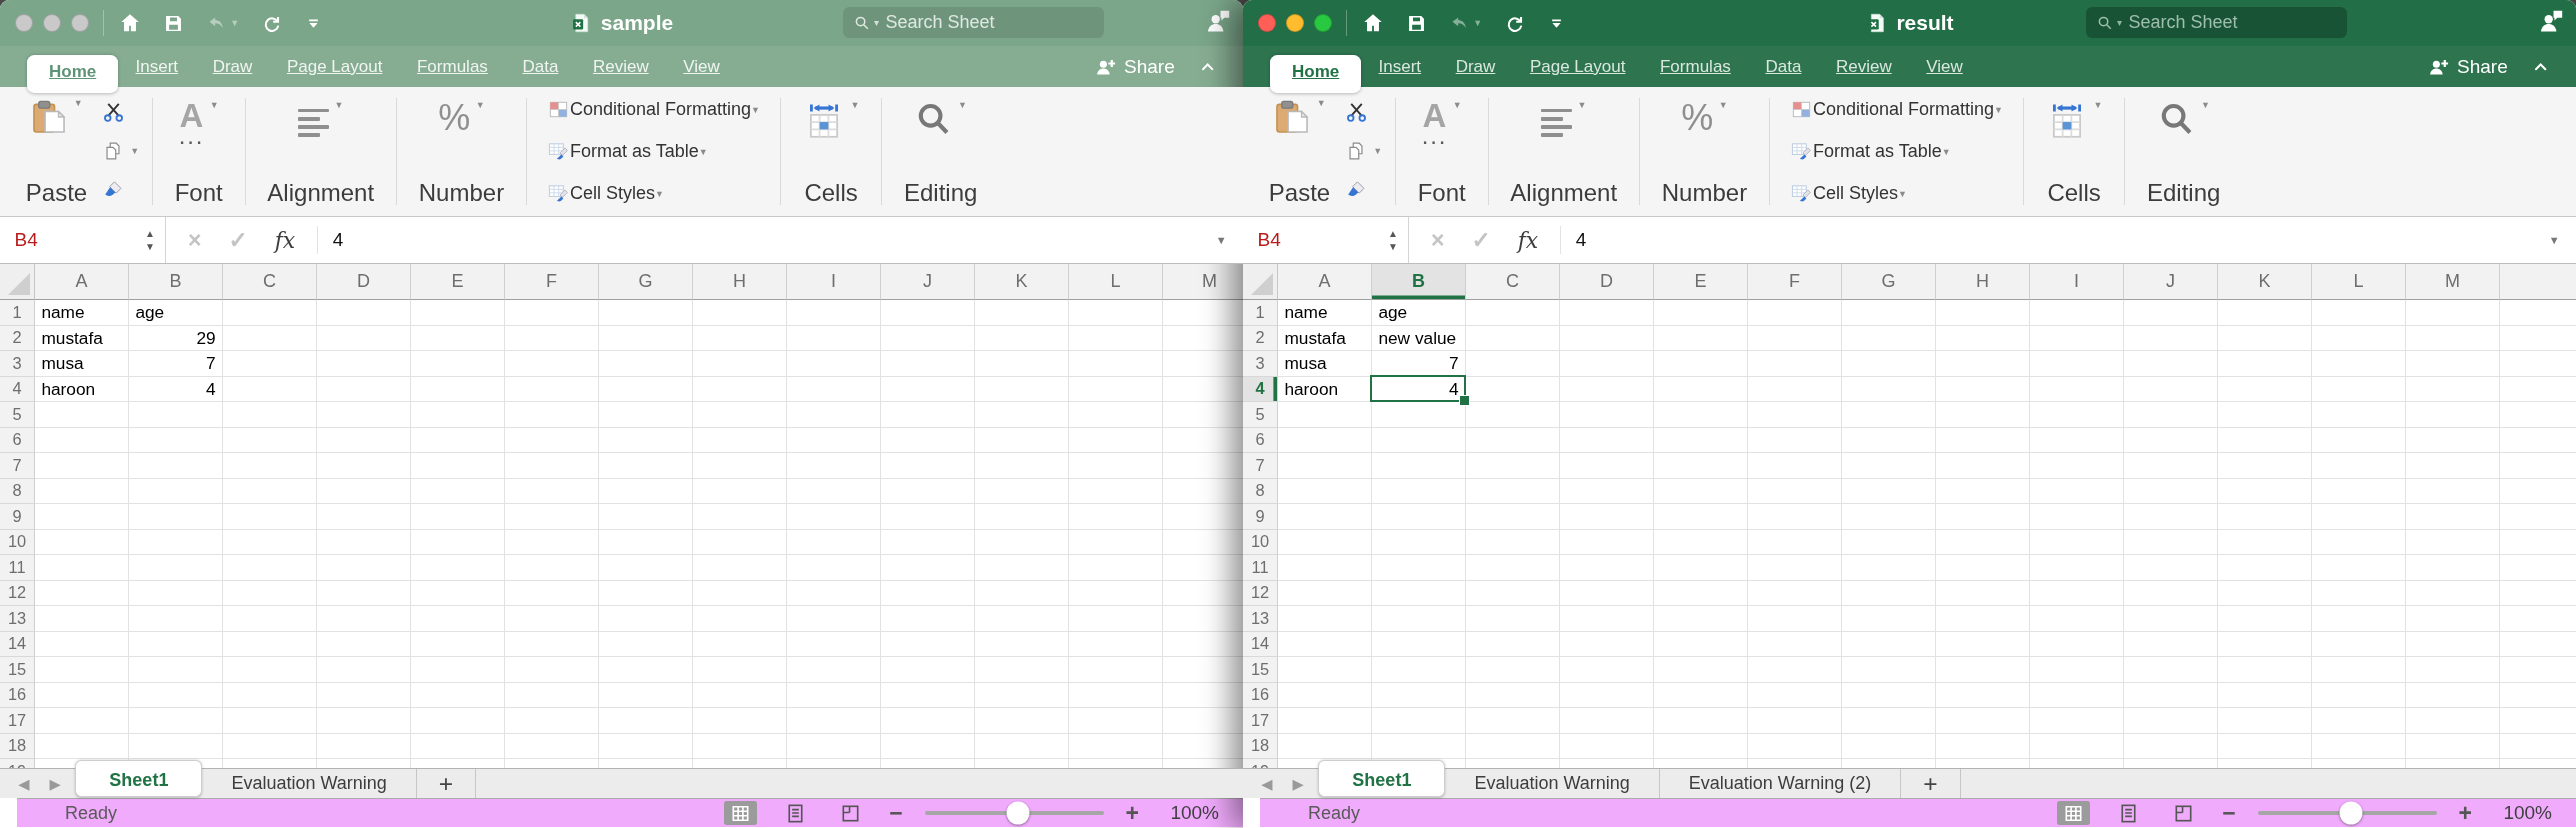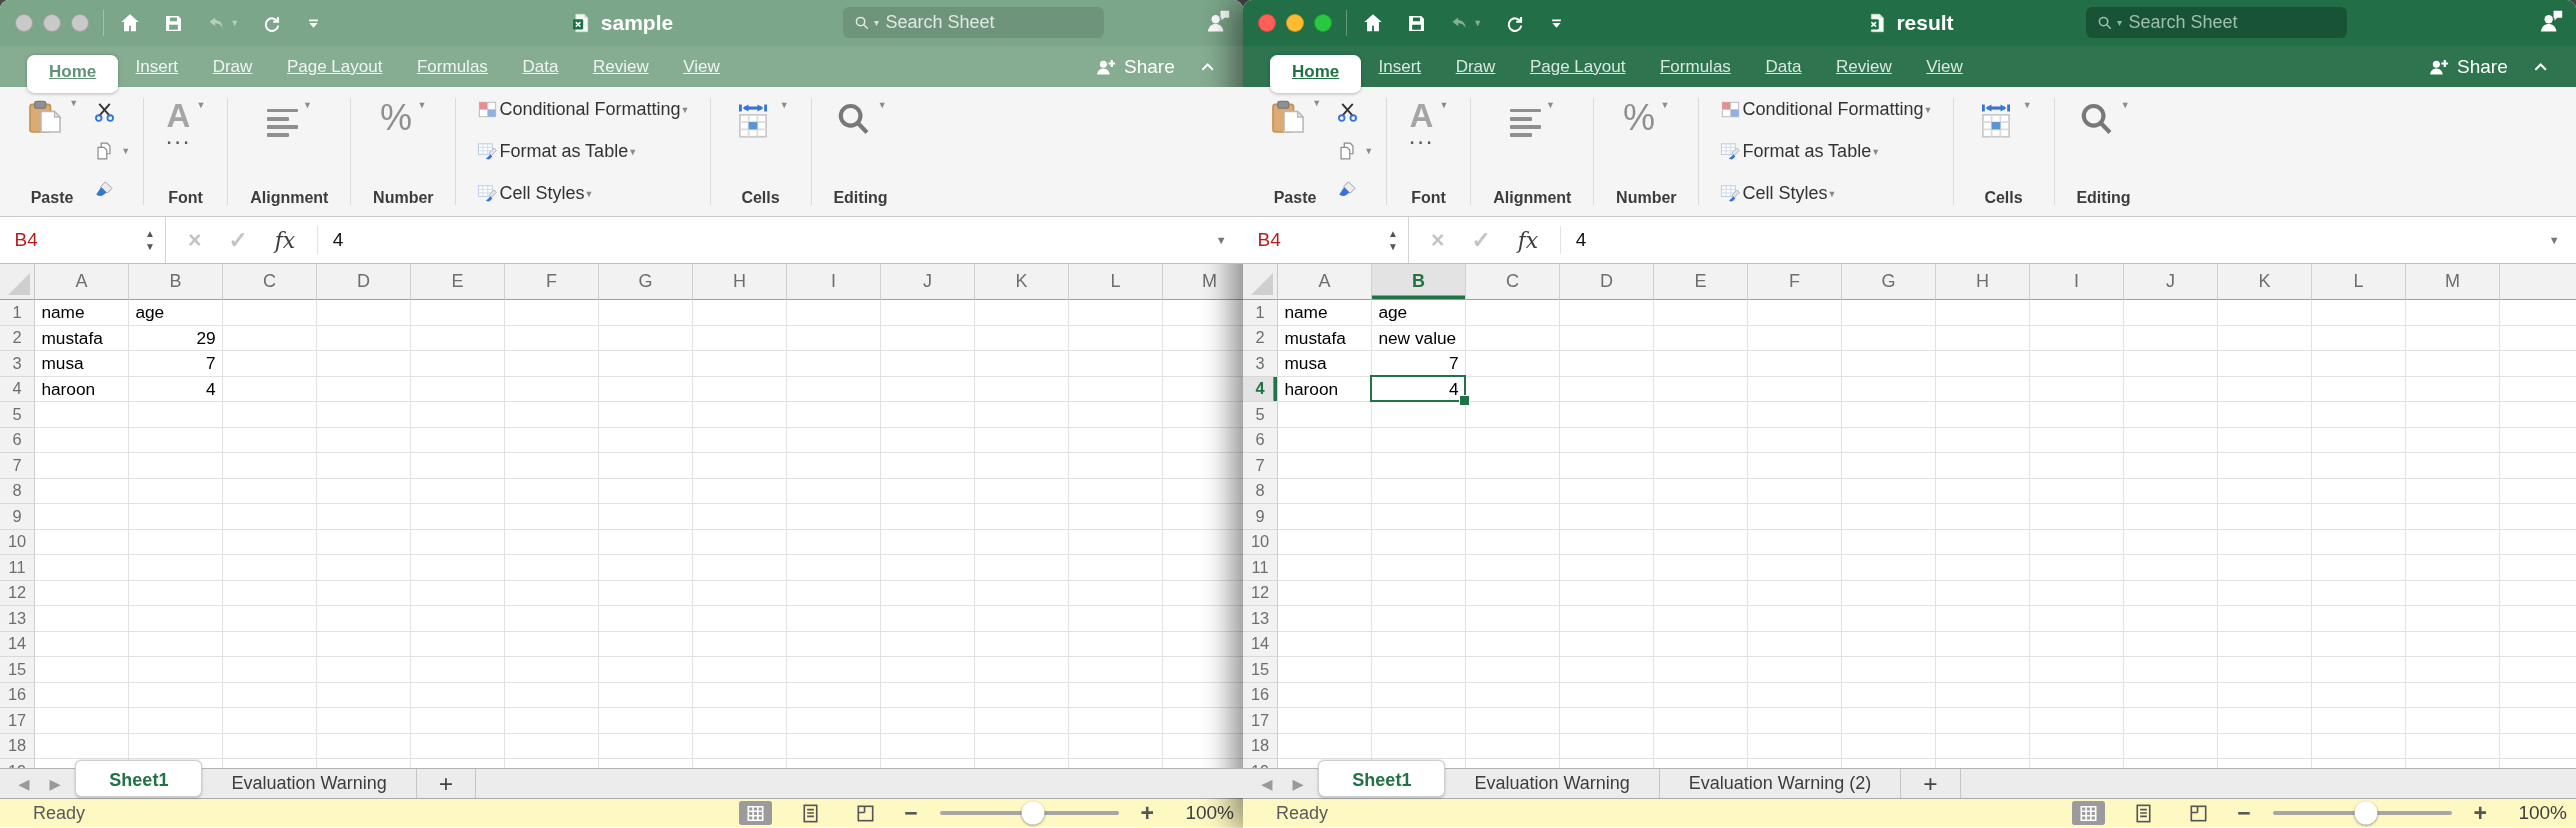--- a/index.html
+++ b/index.html
@@ -53,21 +53,21 @@
   .strip-right { margin-left:auto; display:flex; align-items:center; gap:24px;
                  color:#fff; font-size:19px; padding-bottom:9px; }
   .share-btn { display:flex; align-items:center; gap:7.3px; font-weight:500; }
 
   
   .ribbon { height:130px; background:#f5f5f5; border-bottom:0.9px solid #c9c9c9;
             display:flex; align-items:stretch; padding-left:24px; position:relative; z-index:2; }
   .rsep { width:0.9px; background:#dadada; margin:11px 7.3px; }
   .rgroup { display:flex; flex-direction:column; align-items:center;
             justify-content:space-between; padding:12.8px 14.6px 9px; }
-  .glabel { font-size:16px; color:#3c3c3c; white-space:nowrap;font-weight:bold; }
+  .glabel { font-size:24px; color:#3c3c3c; white-space:nowrap; }
   .bigbtn { display:flex; align-items:flex-start; gap:5.5px; }
   .caret { font-size:9px; color:#8b8b8b; }
   .paste-wrap { display:flex; padding:11px 5.5px 9px 1.8px; gap:14.6px; }
   .paste-col { display:flex; flex-direction:column; align-items:center; justify-content:space-between; }
   .tools-col { display:flex; flex-direction:column; justify-content:space-between; padding:1.8px 0 5.5px; }
   .tool-row { display:flex; align-items:center; gap:6.4px; }
   .font-A { font-size:33px; font-weight:bold; color:#a5a5a5; line-height:31px; }
   .font-dots { color:#5a5a5a; font-size:24px; letter-spacing:1.8px; line-height:9px; }
   .alignbars { display:flex; flex-direction:column; gap:4.6px; margin-top:9px; }
   .alignbars i { display:block; height:3.6px; background:#8f8f8f; border-radius:0.9px; }
@@ -123,22 +123,22 @@
   .tablist { display:flex; align-items:center; height:100%; }
   .stab { font-size:18px; color:#3d3d3d; padding:0 29px; height:100%;
           display:flex; align-items:center; border-right:0.9px solid #c6c6c6; white-space:nowrap; }
   .stab.active { background:#fff; color:var(--excel-green,#217346); font-weight:bold;
                  border:0.9px solid #cdcdcd; border-radius:6.4px; height:37px; margin-top:-11px;
                  padding:5.5px 33px 0; box-shadow:0 0.9px 2.7px rgba(0,0,0,.22); position:relative; z-index:6; }
   .addsheet { font-size:24.6px; color:#444; padding:0 22px; }
   .tabbar-div { width:0.9px; height:100%; background:#c6c6c6; }
 
   
-  .statusbar { height:29px; background:#fef9c3; border-top:0.9px solid #ababab;
-               display:flex; align-items:center; padding:0 9px; font-size:18px; color:#5a5a5a; }
+  .statusbar { height:29px; background:#f0abfc; border-top:0.9px solid #ababab;
+               display:flex; align-items:center; padding:0 24px; font-size:18px; color:#5a5a5a;margin-left:17px; }
   .ready { padding-left:24px; }
   .statusright { margin-left:auto; display:flex; align-items:center; gap:22px; }
   .vbtn { width:33px; height:24px; display:flex; align-items:center; justify-content:center; color:#555; }
   .vbtn.active { background:#9b9b9b; border-radius:2.7px; color:#fff; }
   .zminus,.zplus { font-size:23px; color:#555; font-weight:bold; line-height:18px; }
   .ztrack { width:179px; height:4.6px; background:#a6a6a6; border-radius:2.7px; position:relative; }
   .zthumb { position:absolute; left:52%; top:50%; transform:translate(-50%,-50%);
             width:23px; height:23px; background:#fff; border-radius:50%;
             box-shadow:0 0.9px 2.7px rgba(0,0,0,.45); }
   .zlabel { font-size:19px; color:#3f3f3f; min-width:58px; text-align:right; }

